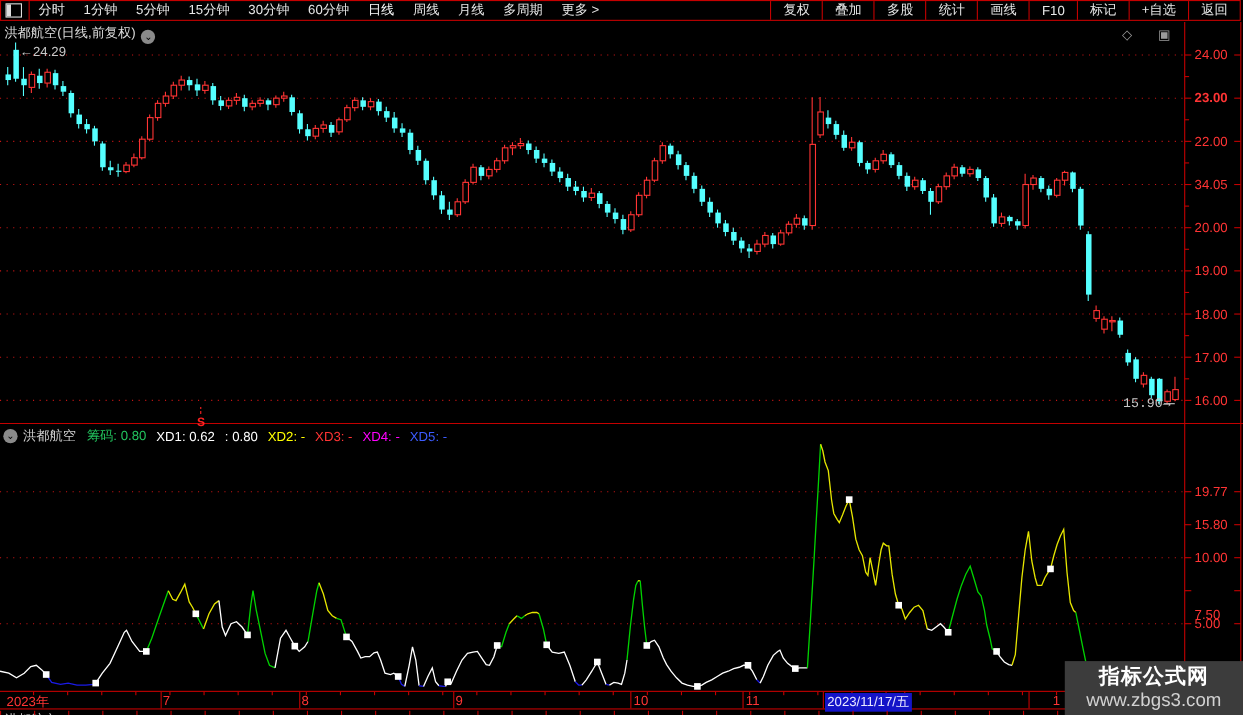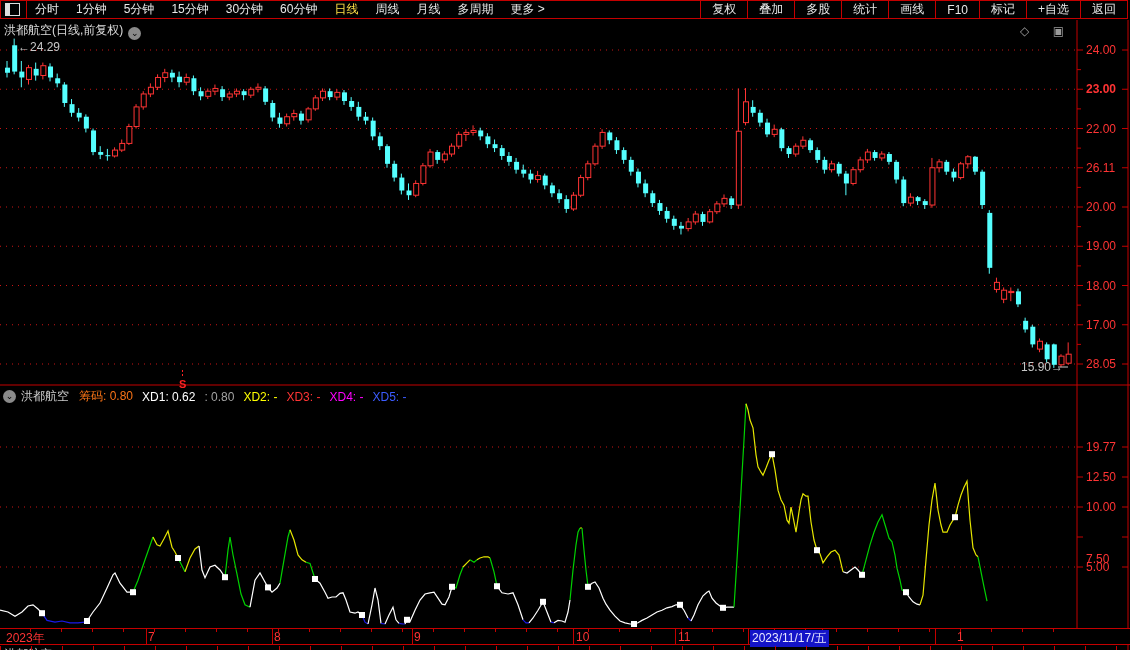--- a/index.html
+++ b/index.html
@@ -5,31 +5,31 @@
   html,body{margin:0;padding:0;background:#000;}
   body{font-family:"Liberation Sans","DejaVu Sans",sans-serif;}
   #stage{position:relative;width:1130px;height:650px;background:#000;overflow:hidden;}
   
   #menubar{position:absolute;left:0;top:0;width:1128px;height:19px;border:1px solid #c40000;
            display:flex;align-items:center;background:#000;box-sizing:border-box;}
   #menubar .winicon{width:13px;height:11px;border:1px solid #ddd;margin:0 6px 0 4px;position:relative;flex:none;}
   #menubar .winicon::after{content:"";position:absolute;left:0;top:0;width:4px;height:11px;background:#ddd;}
   #leftmenu{display:flex;align-items:center;height:100%;border-left:1px solid #c40000;padding-left:8px;}
   #leftmenu .mi{color:#e8e8e8;font-size:12px;margin-right:17px;white-space:nowrap;cursor:default;}
-  #leftmenu .mi.active{color:#fde047;}
+  #leftmenu .mi.active{color:#ffffff;}
   #rightmenu{display:flex;align-items:stretch;height:100%;margin-left:auto;}
   #rightmenu .mi{color:#e8e8e8;font-size:12px;padding:4px 11px;display:flex;align-items:center;
                  border-left:1px solid #c40000;white-space:nowrap;}
   
   .t{position:absolute;white-space:nowrap;}
   #title{left:4px;top:22px;color:#dcdcdc;font-size:12px;}
   .chev-circle{display:inline-block;width:13px;height:13px;border-radius:50%;background:#8a8a8a;
                color:#000;font-size:9px;line-height:13px;text-align:center;vertical-align:-2px;margin-left:5px;}
   #hi-label{color:#c8c8c8;font-size:12px;}
-  #lo-label{color:#c8c8c8;font-size:12px;}
+  #lo-label{color:#c8c8c8;font-size:12px;font-family:Liberation Mono, monospace;}
   #corner-icons{right:56px;top:24px;color:#9a9a9a;font-size:12px;letter-spacing:10px;}
   .axis-label{position:absolute;color:#ff3434;font-size:12px;left:1086px;}
   #bottom-axis{position:absolute;left:0;top:628px;width:1130px;height:17px;border-top:1px solid #c40000;
                border-bottom:1px solid #c40000;box-sizing:border-box;background:#000;}
   .ax-lab{position:absolute;top:1px;color:#ff3434;font-size:12px;}
   .ax-lab.hl{background:#1414c8;color:#e8e8ff;padding:0 2px;}
   .ax-sep{position:absolute;top:0;width:1px;height:15px;background:#c40000;}
   .ax-tick{position:absolute;top:0;width:1px;height:3px;background:#c40000;}
   #substrip{position:absolute;left:0;top:646px;width:1130px;height:4px;overflow:hidden;}
   #substrip .clip{color:#cfcfcf;font-size:12px;position:absolute;left:4px;top:0;}
@@ -509,23 +509,23 @@
   <div class="t" id="lo-label" style="left:1021px;top:360px;">15.90→</div>
 
   <div class="t" id="sellmark">
     <span class="dash"></span>
     <span>S</span>
   </div>
 
   <div class="t" id="ind-header">
     <span class="chev-circle" style="margin:0 5px 0 0;">⌄</span>
     <span class="src">洪都航空</span>
-  <span class="v" style="color: #f97316;">筹码: 0.80</span>
+  <span class="v" style="color: #22c55e;">筹码: 0.80</span>
       <span class="v" style="color: rgb(255, 255, 255);">XD1: 0.62</span>
-      <span class="v" style="color: #a3a3a3;">: 0.80</span>
+      <span class="v" style="color: #ffffff;">: 0.80</span>
       <span class="v" style="color: rgb(255, 255, 0);">XD2: -</span>
       <span class="v" style="color: rgb(255, 52, 52);">XD3: -</span>
       <span class="v" style="color: rgb(255, 0, 255);">XD4: -</span>
       <span class="v" style="color: rgb(60, 92, 255);">XD5: -</span>
     </div>
 
   <div id="bottom-axis">
       <div class="ax-sep" style="left: 146px;"></div>
       <div class="ax-sep" style="left: 272px;"></div>
       <div class="ax-sep" style="left: 412px;"></div>
@@ -612,28 +612,32 @@
       <div class="sub-tick" style="left: 899px;"></div>
       <div class="sub-tick" style="left: 930px;"></div>
       <div class="sub-tick" style="left: 961px;"></div>
       <div class="sub-tick" style="left: 992px;"></div>
       <div class="sub-tick" style="left: 1023px;"></div>
       <div class="sub-tick" style="left: 1054px;"></div>
       <div class="sub-tick" style="left: 1085px;"></div>
       <div class="sub-tick" style="left: 1116px;"></div>
     </div>
 
+  <div id="watermark">
+    <div class="w1">指标公式网</div>
+    <div class="w2">www.zbgs3.com</div>
+  </div>
 
 <div class="axis-label" style="top: 43px;">24.00</div>
     <div class="axis-label" style="top: 82.25px; font-weight: bold;">23.00</div>
     <div class="axis-label" style="top: 121.5px;">22.00</div>
-    <div class="axis-label" style="top: 160.75px;">26.11</div>
+    <div class="axis-label" style="top: 160.75px;">34.05</div>
     <div class="axis-label" style="top: 200px;">20.00</div>
     <div class="axis-label" style="top: 239.25px;">19.00</div>
     <div class="axis-label" style="top: 278.5px;">18.00</div>
     <div class="axis-label" style="top: 317.75px;">17.00</div>
-    <div class="axis-label" style="top: 357px;">28.05</div>
+    <div class="axis-label" style="top: 357px;">16.00</div>
     <div class="axis-label" style="top: 440px;">19.77</div>
-    <div class="axis-label" style="top: 470px;">12.50</div>
+    <div class="axis-label" style="top: 470px;">15.80</div>
     <div class="axis-label" style="top: 500px;">10.00</div>
     <div class="axis-label" style="top: 552px;">7.50</div>
     <div class="axis-label" style="top: 560px;">5.00</div>
   </div>
 
 </body></html>

